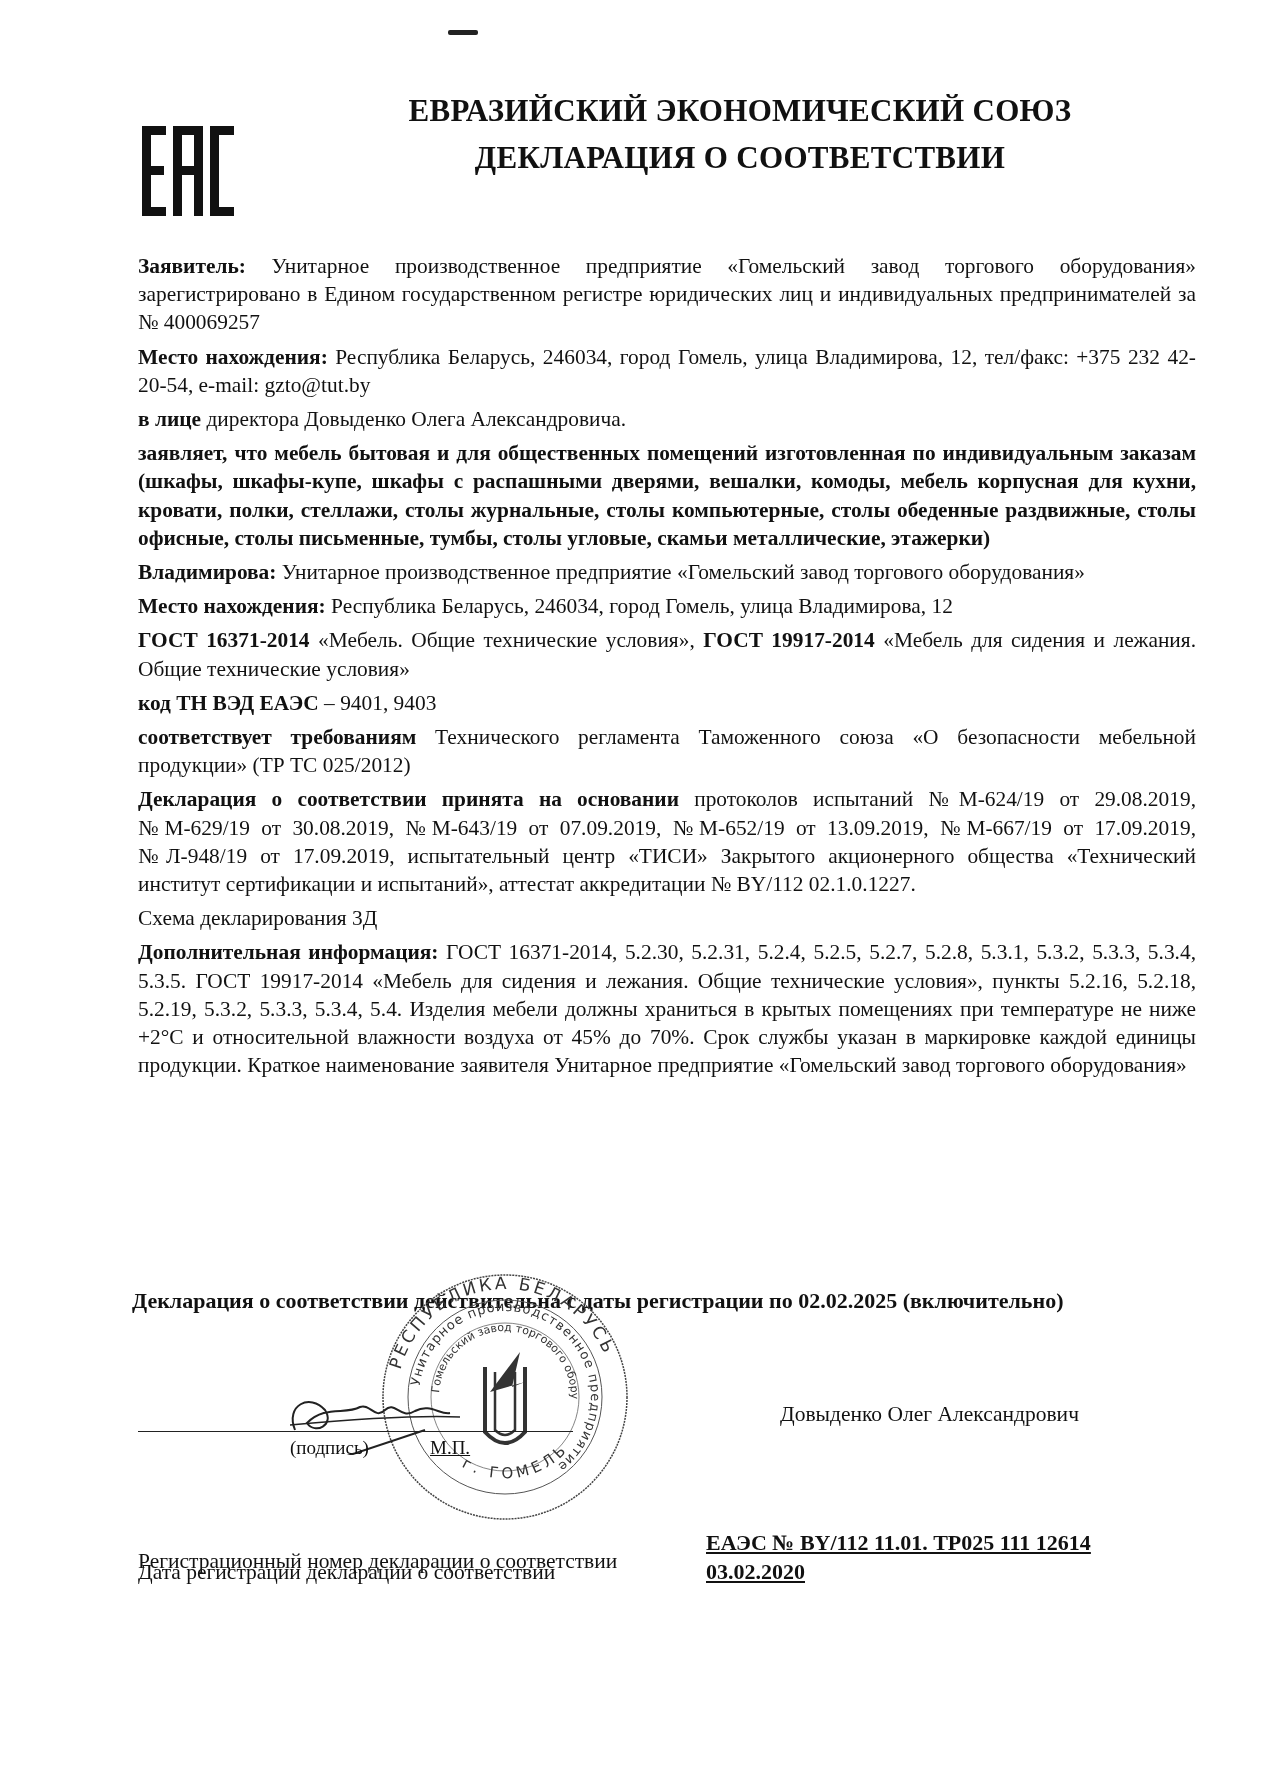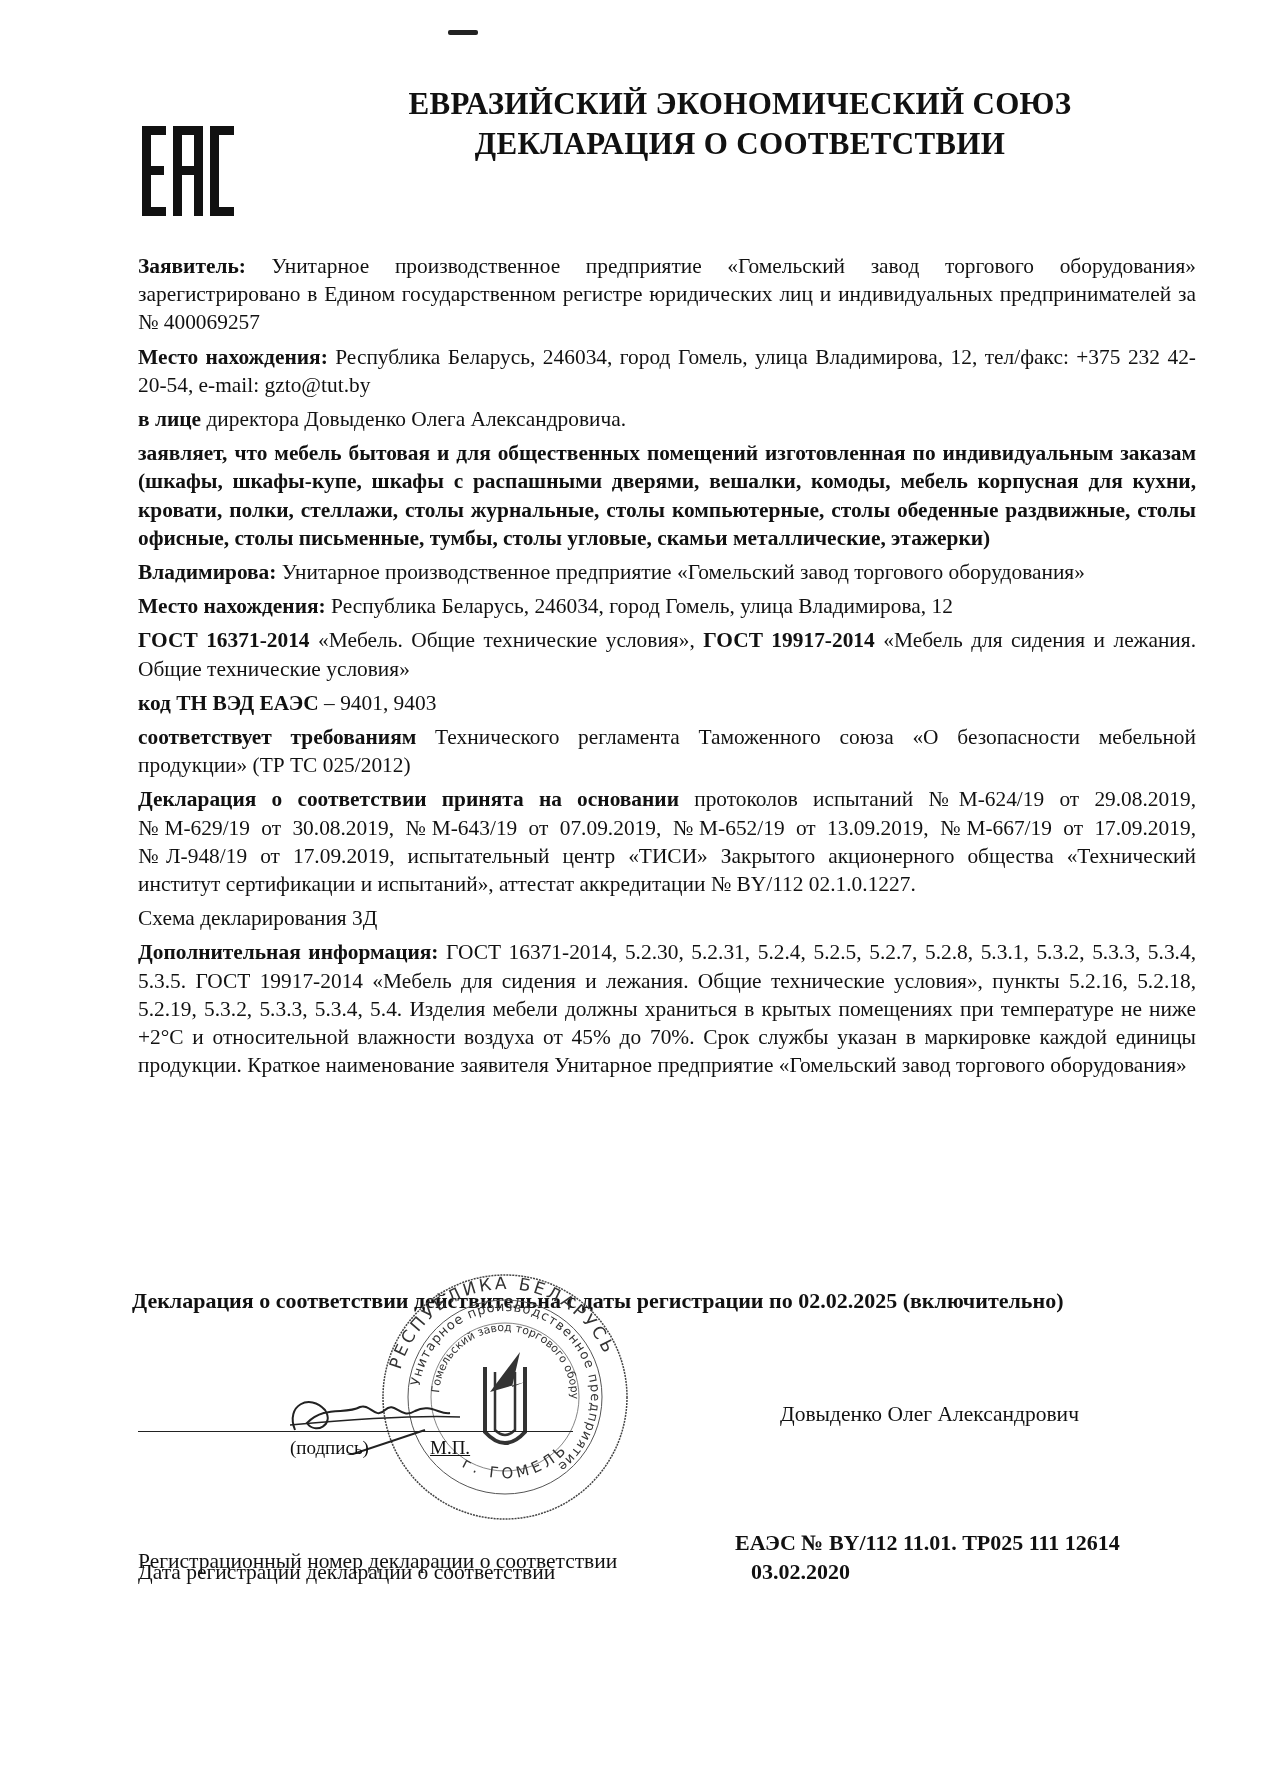--- a/index.html
+++ b/index.html
@@ -4,37 +4,37 @@
 <style>
   html, body { margin: 0; padding: 0; background: #ffffff; }
   body { width: 1262px; height: 1769px; position: relative; overflow: hidden;
          font-family: "Liberation Serif", "DejaVu Serif", serif; color: #111; }
   .page { position: absolute; left: 0; top: 0; width: 1262px; height: 1769px; background: #fff; }
 
   .scan-mark { position: absolute; left: 448px; top: 30px; width: 30px; height: 5px; background: #222; border-radius: 2px; }
 
   .eac-logo { position: absolute; left: 140px; top: 126px; width: 95px; height: 90px; }
   .title-block { position: absolute; left: 360px; top: 84px; width: 760px; text-align: center; }
-  .title-line { font-size: 31px; font-weight: bold; letter-spacing: 0.3px; line-height: 40px; }
+  .title-line { font-size: 31px; font-weight: bold; letter-spacing: 0.3px; line-height: 40px; margin-top: 7px; }
 
   .body { position: absolute; left: 132px; top: 246px; width: 1070px; font-size: 21.4px; line-height: 28.2px; text-align: justify; }
   .body p { margin: 6px; }
   .b { font-weight: bold; }
 
   .validity { position: absolute; left: 132px; top: 1286px; width: 1070px; font-size: 22px; font-weight: bold; line-height: 30px; }
 
   .stamp { position: absolute; left: 380px; top: 1272px; width: 250px; height: 250px; }
   .signature { position: absolute; left: 265px; top: 1385px; width: 200px; height: 70px; }
   .sig-line { position: absolute; left: 138px; top: 1431px; width: 435px; height: 1px; background: #222; }
   .sig-label { position: absolute; left: 290px; top: 1437px; font-size: 19px; }
   .mp-label { position: absolute; left: 430px; top: 1437px; font-size: 19px; text-decoration: underline; }
   .signer-name { position: absolute; left: 740px; top: 1402px; font-size: 21.5px; margin-left: 40px; }
 
   .reg-row { position: absolute; left: 138px; font-size: 21.5px; }
-  .reg-val { position: absolute; left: 735px; font-size: 22px; font-weight: bold; }
+  .reg-val { position: absolute; left: 706px; font-size: 22px; font-weight: bold; text-decoration: underline; }
 </style>
 </head>
 <body>
 
 <div class="page">
 
   <div class="scan-mark"></div>
 
   <svg class="eac-logo" viewBox="0 0 95 90">
 
@@ -133,15 +133,15 @@
     <path d="M 10,95 L 160,45" fill="none" stroke="#222" stroke-width="2"></path>
   </svg>
   <div class="sig-line"></div>
   <div class="sig-label">(подпись)</div>
   <div class="mp-label">М.П.</div>
   <div class="signer-name">Довыденко Олег Александрович</div>
 
   <div class="reg-row" style="top:1549px;">Регистрационный номер декларации о соответствии</div>
   <div class="reg-val" style="top:1530px;">ЕАЭС № BY/112 11.01. ТР025 111 12614</div>
   <div class="reg-row" style="top:1560px;">Дата регистрации декларации о соответствии</div>
-  <div class="reg-val" style="top:1559px;margin-left:16px;">03.02.2020</div>
+  <div class="reg-val" style="top:1559px;">03.02.2020</div>
 
 </div>
 
 </body></html>

